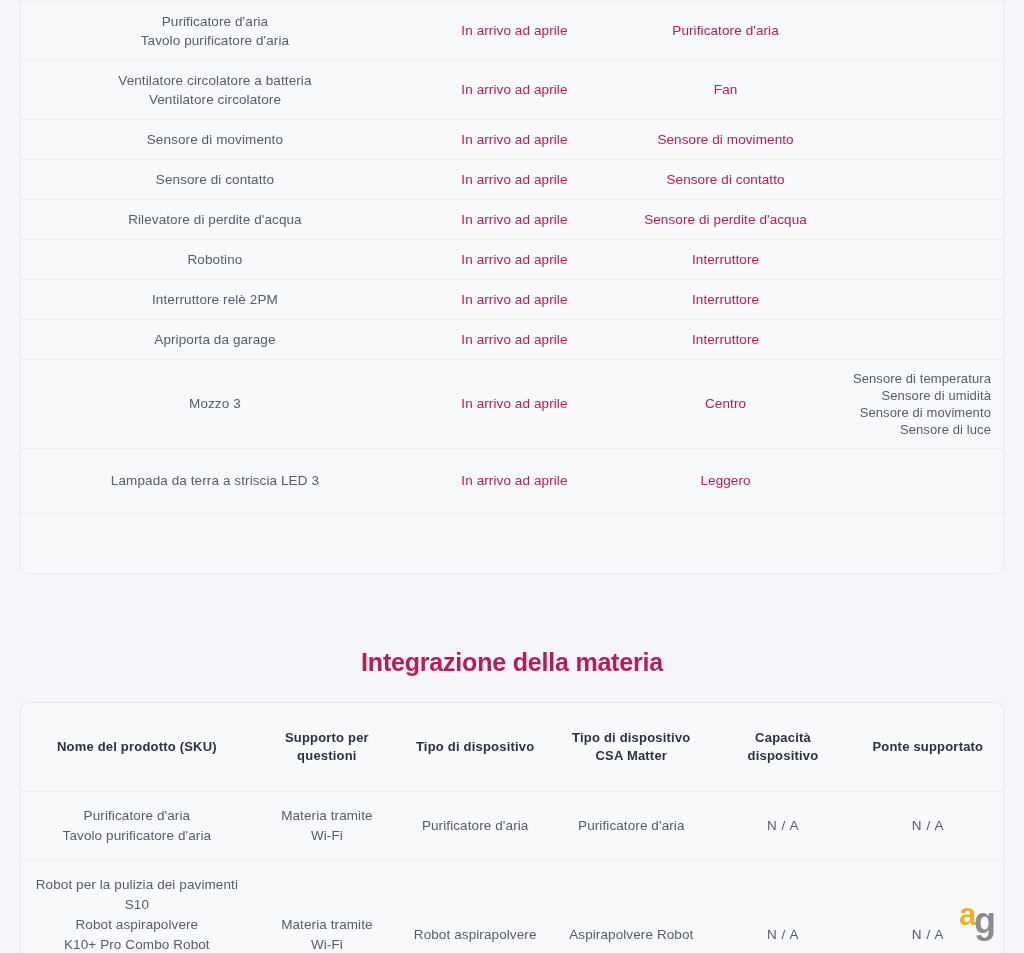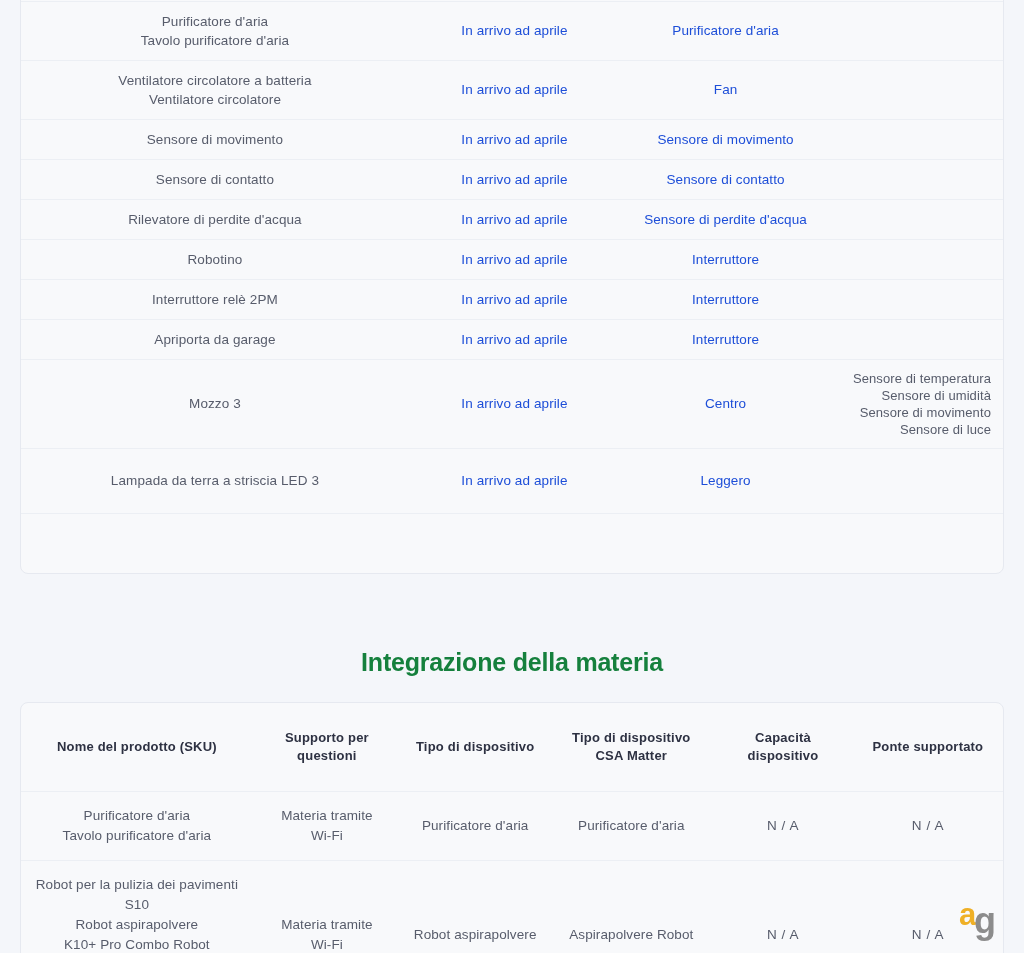--- a/index.html
+++ b/index.html
@@ -62,21 +62,21 @@
   .t1 col.c2 { width: 21.5%; }
   .t1 col.c3 { width: 21.5%; }
   .t1 col.c4 { width: 17.5%; }
 
   .t1 td {
     font-size: 13.5px;
     line-height: 19px;
     color: #575c6b;
     letter-spacing: .1px;
   }
-  .t1 td.dim { color: #1d4ed8; }
+  .t1 td.dim { color: #be185d; }
   .t1 td.extra { font-size: 13px; line-height: 17px; text-align: right; }
 
   
   .t2 col.d1 { width: 23.6%; }
   .t2 col.d2 { width: 15.1%; }
   .t2 col.d3 { width: 15.1%; }
   .t2 col.d4 { width: 16.7%; }
   .t2 col.d5 { width: 14.2%; }
   .t2 col.d6 { width: 15.3%; }
 
@@ -100,21 +100,21 @@
 
   
   .section-title {
     position: absolute;
     left: 0;
     top: 648px;
     width: 1024px;
     text-align: center;
     font-size: 25px;
     font-weight: bold;
-    color: #15803d;
+    color: #be185d;
     letter-spacing: -.2px;
   }
 
   
   .logo {
     position: absolute;
     left: 959px;
     top: 899px;
     width: 46px;
     height: 44px;

